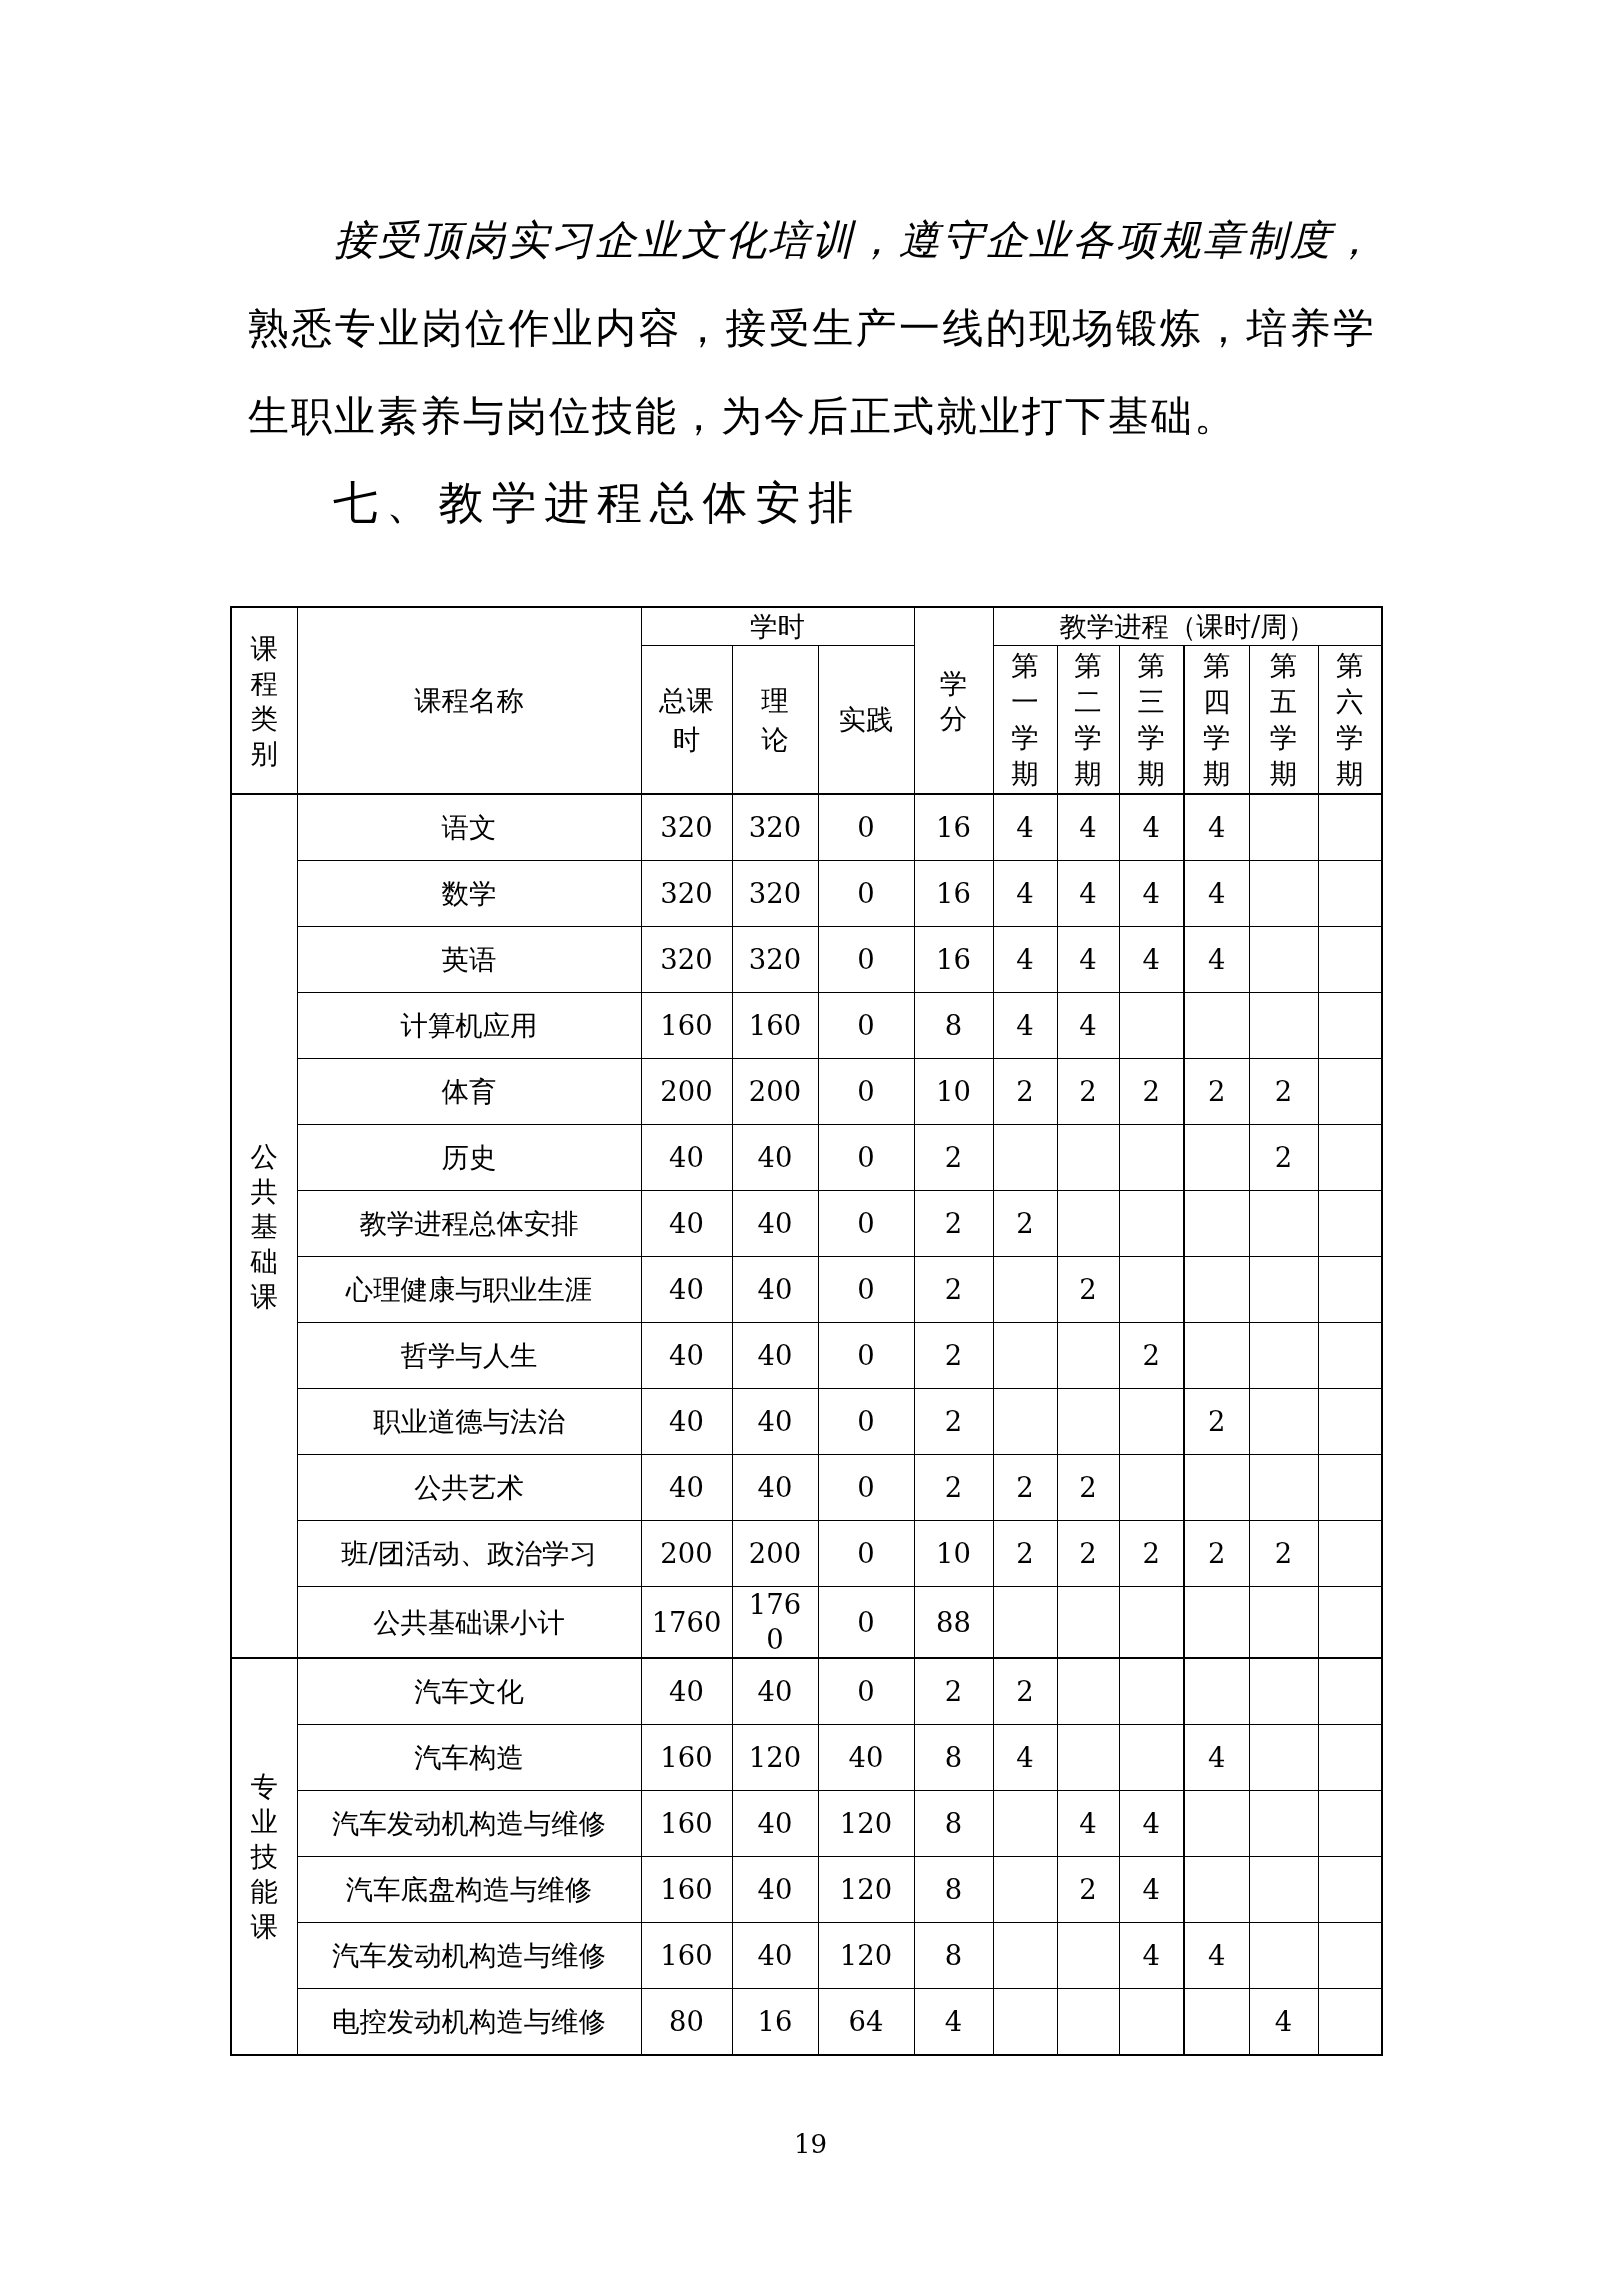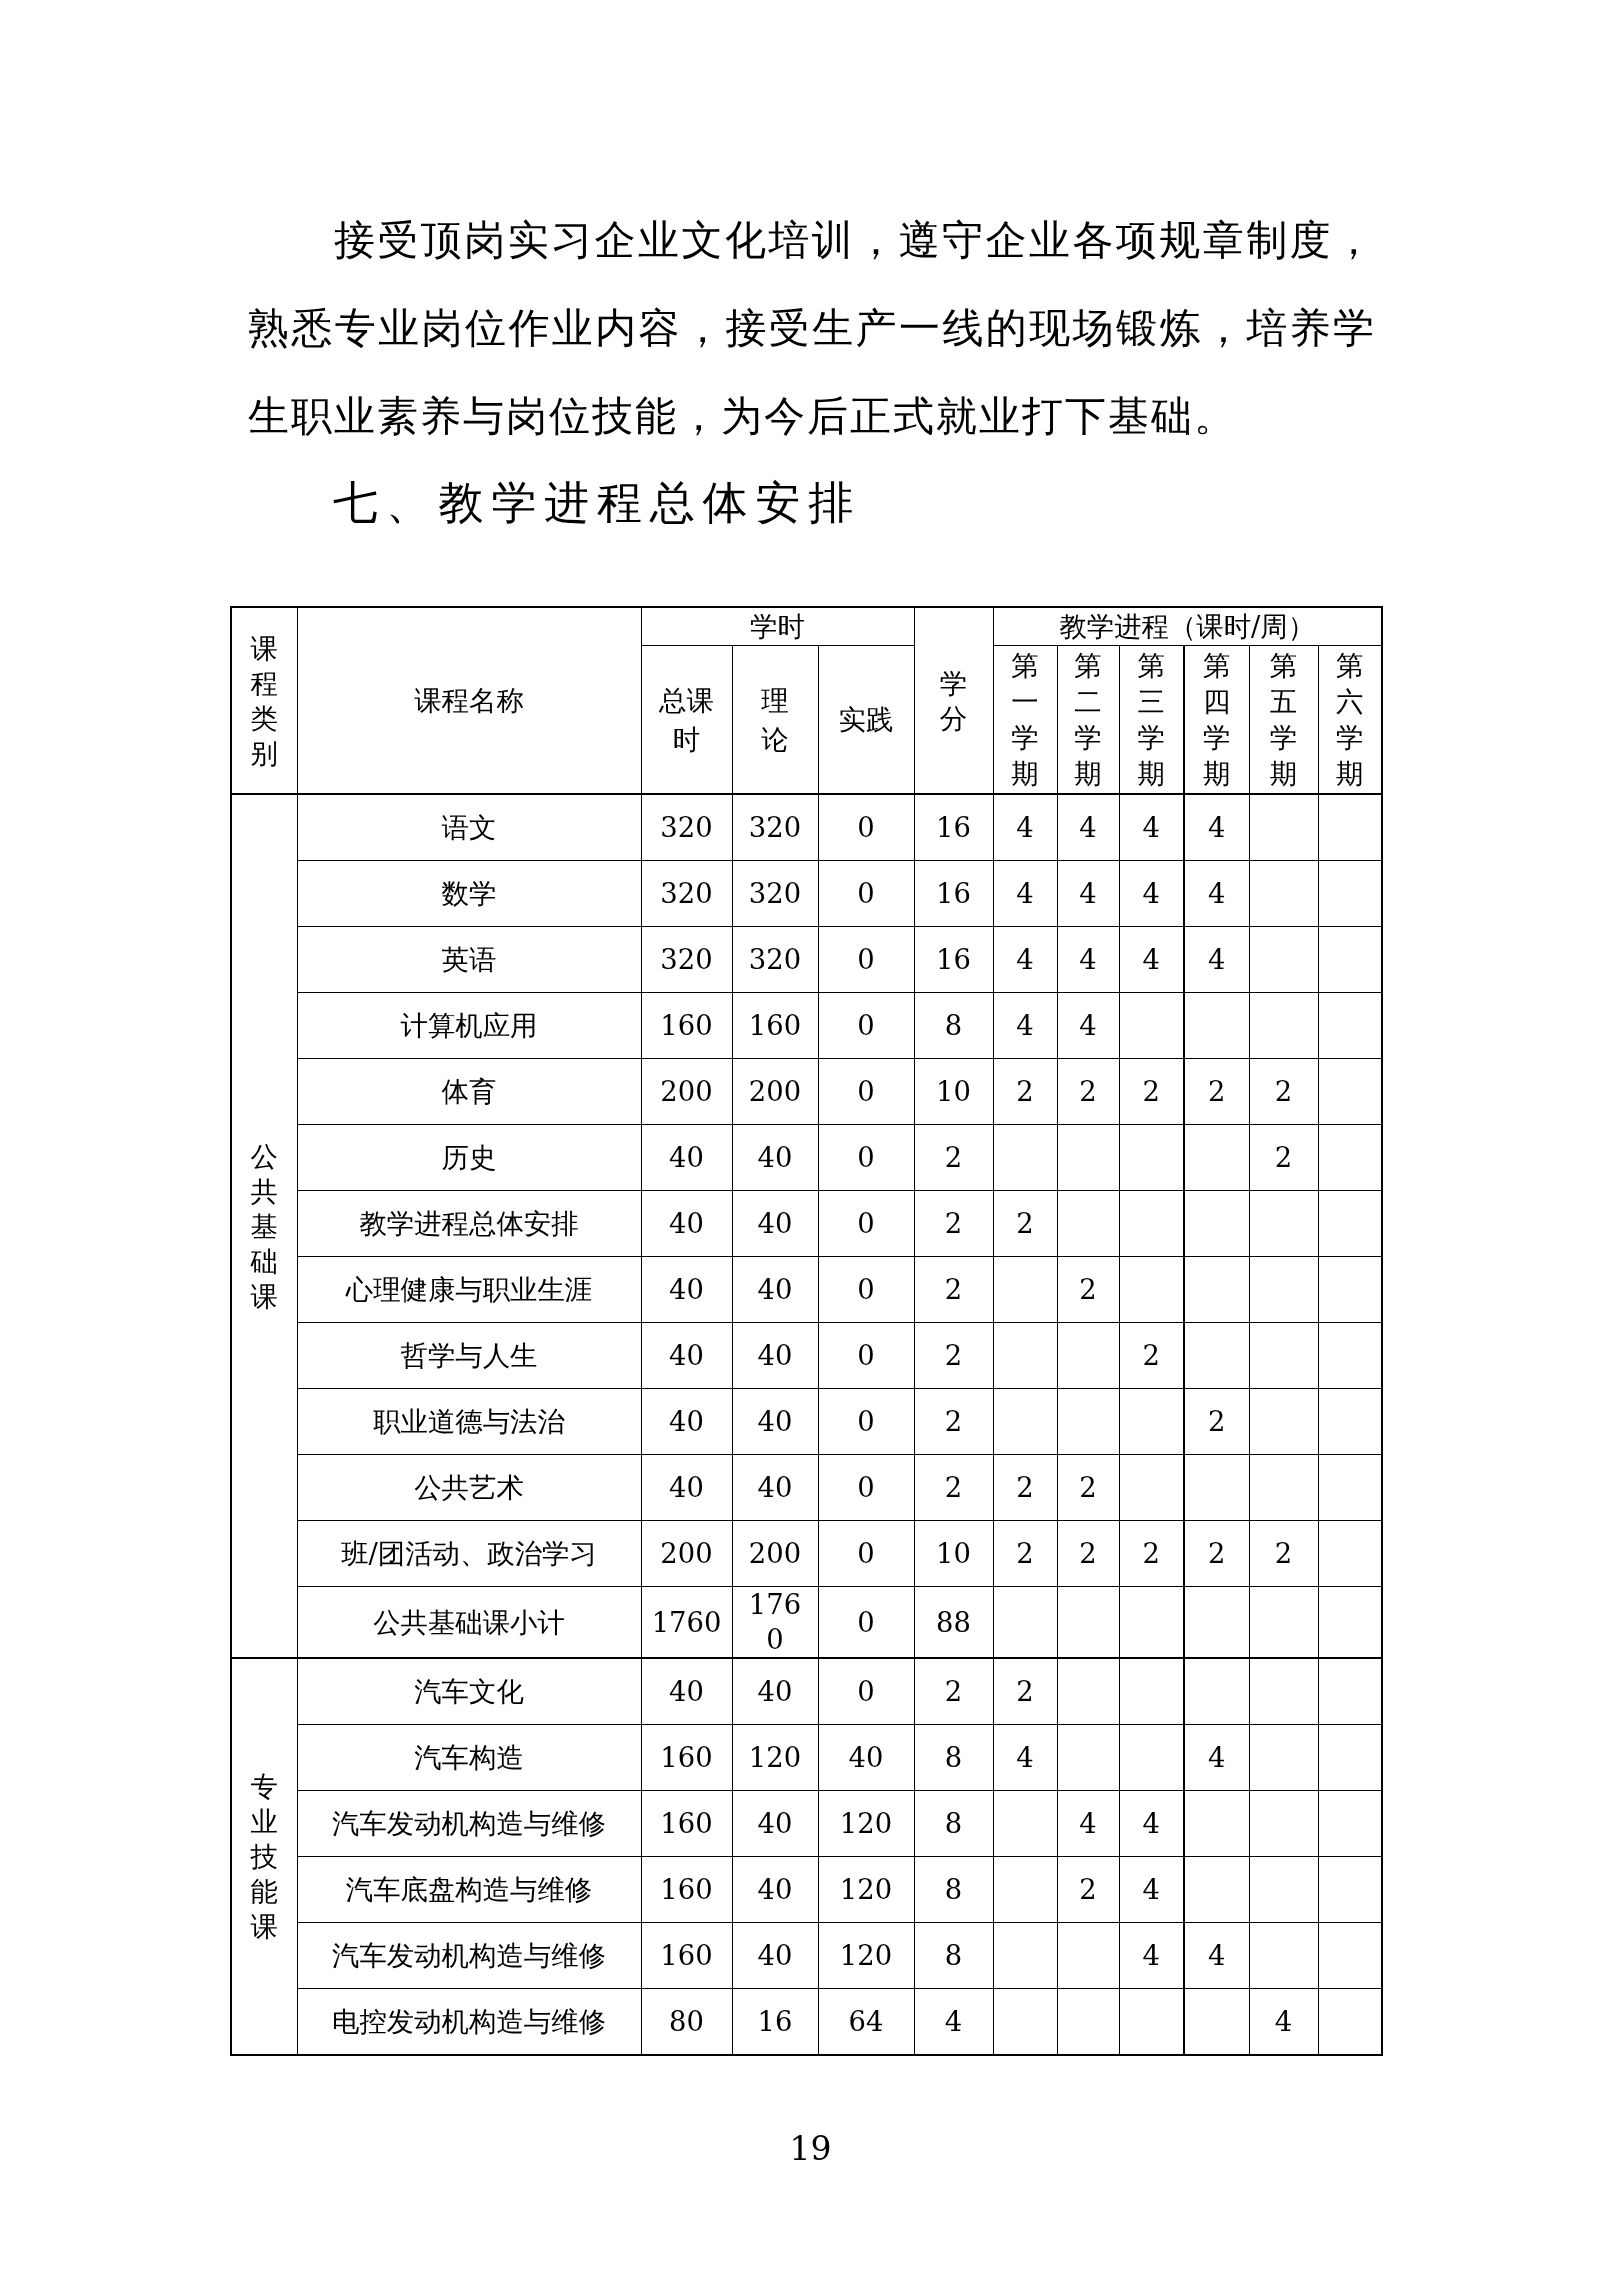--- a/index.html
+++ b/index.html
@@ -13,21 +13,21 @@
     overflow:hidden;
   }
   
   .paragraph { position:absolute; left:248px; top:196px; width:1127px; }
   .para-line {
     font-size:41px; height:88px; line-height:88px;
     letter-spacing:1px;
     text-align:justify; text-align-last:justify;
     white-space:nowrap;
   }
-  .para-line.first-line { text-indent:86px; }
+  .para-line.first-line { text-indent:86px;font-style:italic; }
   .para-line.last-line { text-align-last:left; letter-spacing:2px; }
   
   .section-heading {
     position:absolute; left:333px; top:461px;
     font-family:"DejaVu Sans","Liberation Sans",sans-serif;
     font-weight:normal; font-size:45px; line-height:84px; letter-spacing:7.8px;
     white-space:nowrap;
   }
   
   .table-caption {
@@ -58,21 +58,21 @@
   .total-hours-header, .theory-header { line-height:39px; }
   .practice-header { line-height:35px; }
   .semester-header { line-height:36px; }
   .body-row td { height:65px; line-height:35px; }
   .category-cell { line-height:67px; }
   .b2l { border-left-width:2px !important; }
   .section-top { border-top-width:2px !important; }
   
   .page-number {
     position:absolute; left:0; top:2129px; width:1621px;
-    text-align:center; font-size:33px;
+    text-align:center; font-size:26px;
   }
 </style>
 </head>
 <body>
 
 <div class="page">
 
   <div class="paragraph">
     <div class="para-line first-line">接受顶岗实习企业文化培训，遵守企业各项规章制度，</div>
     <div class="para-line">熟悉专业岗位作业内容，接受生产一线的现场锻炼，培养学</div>

